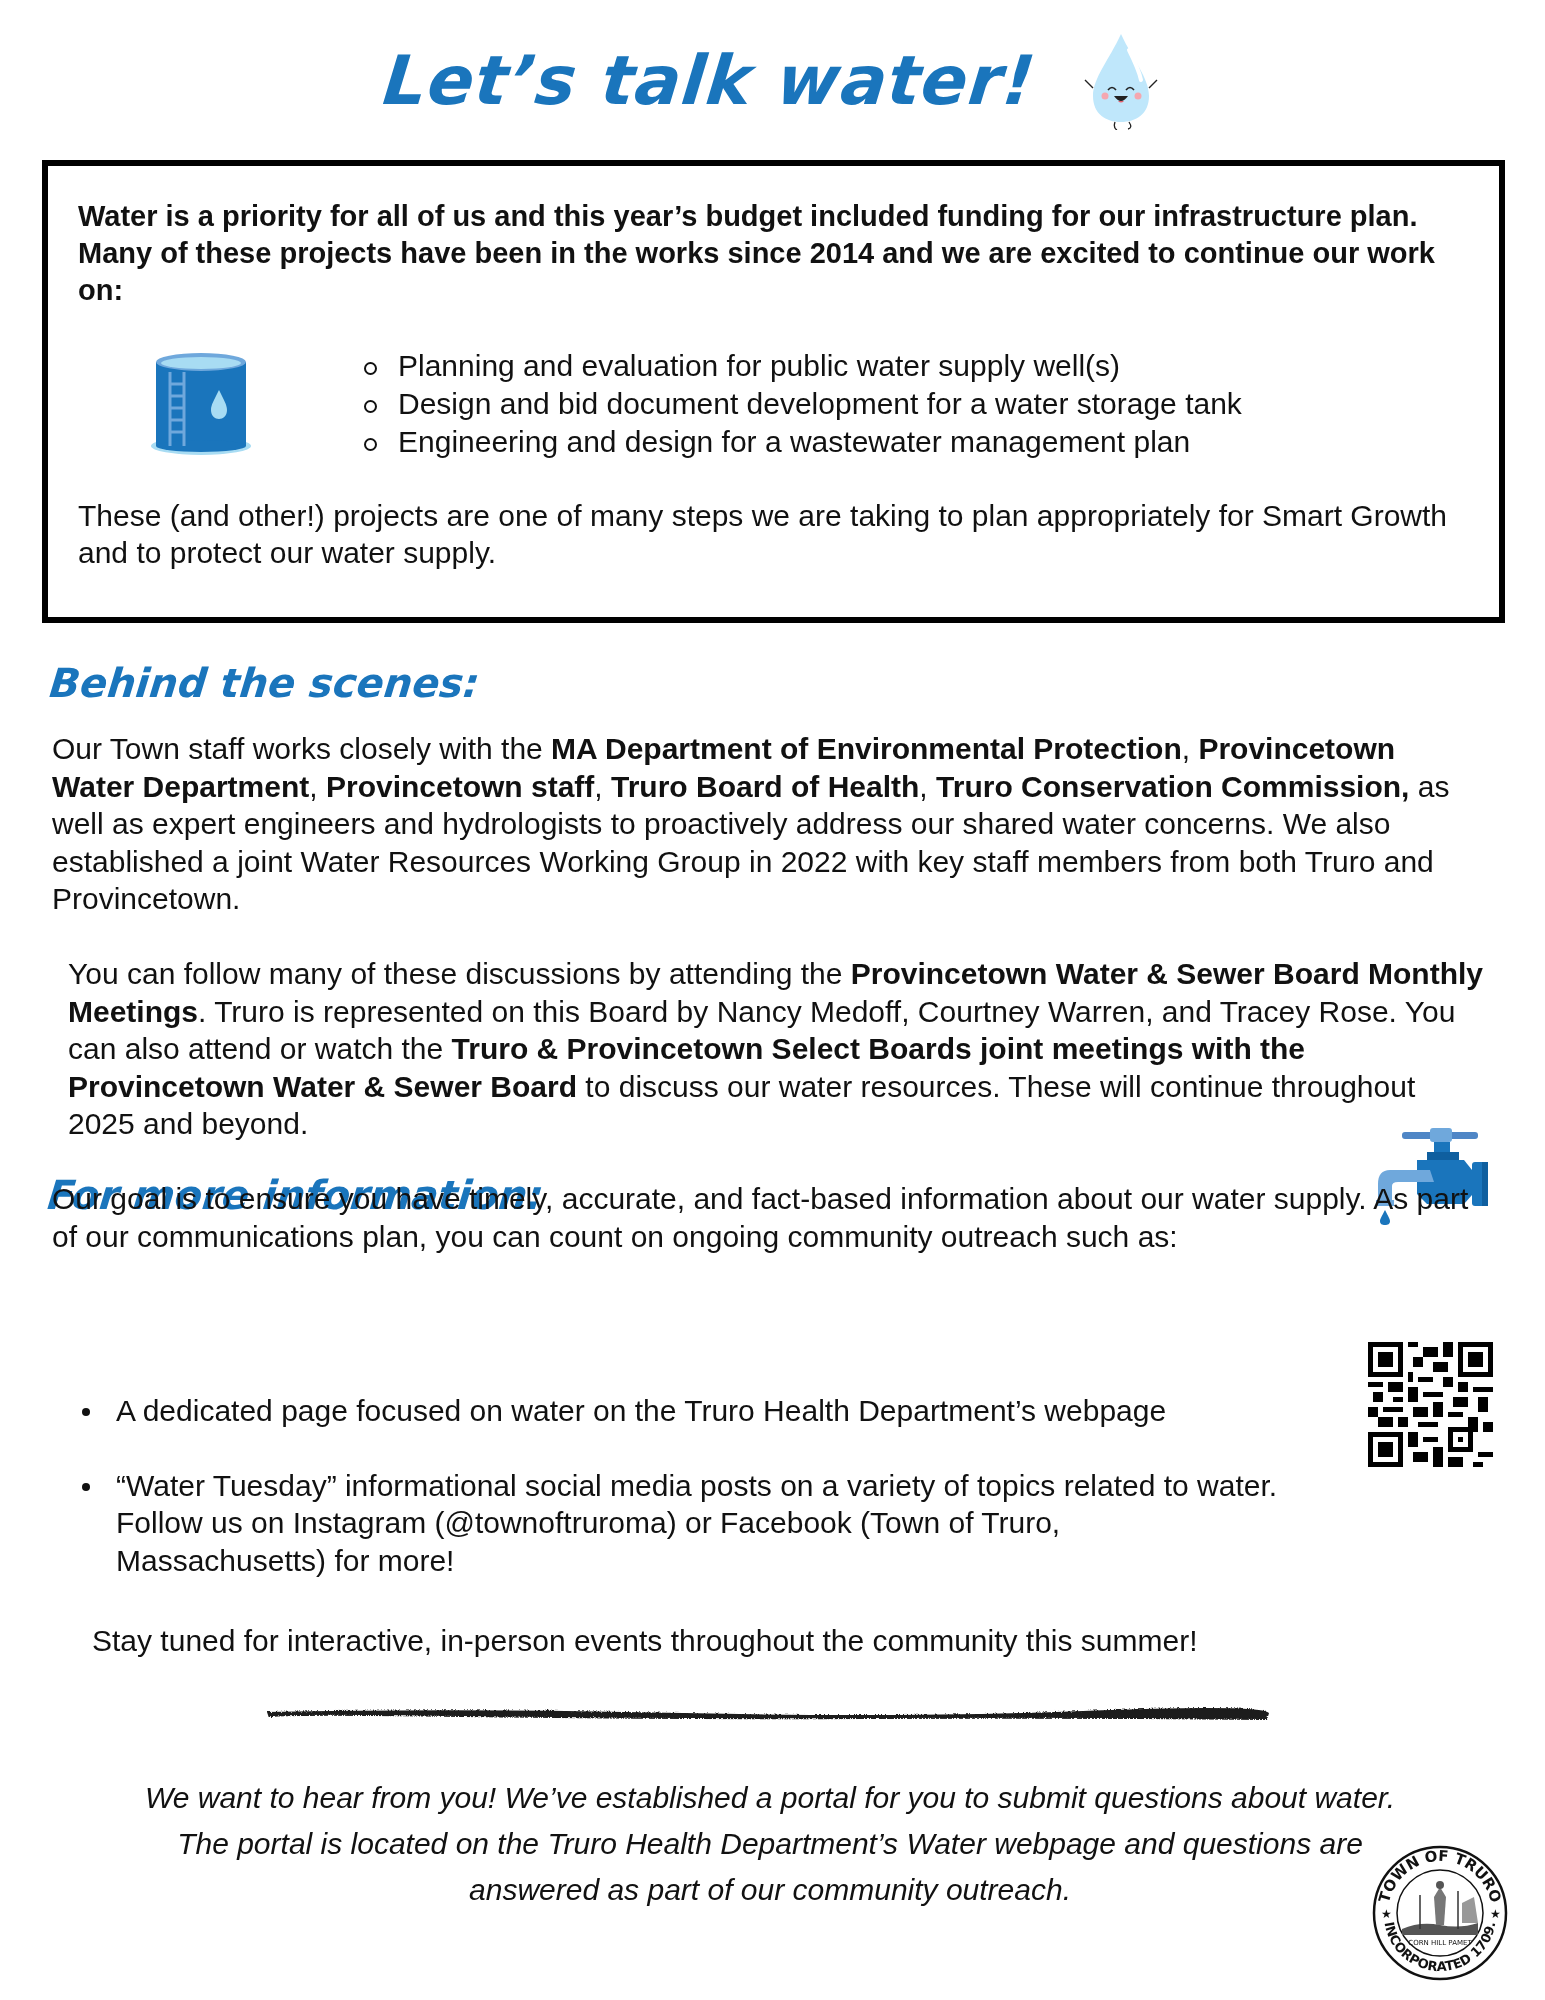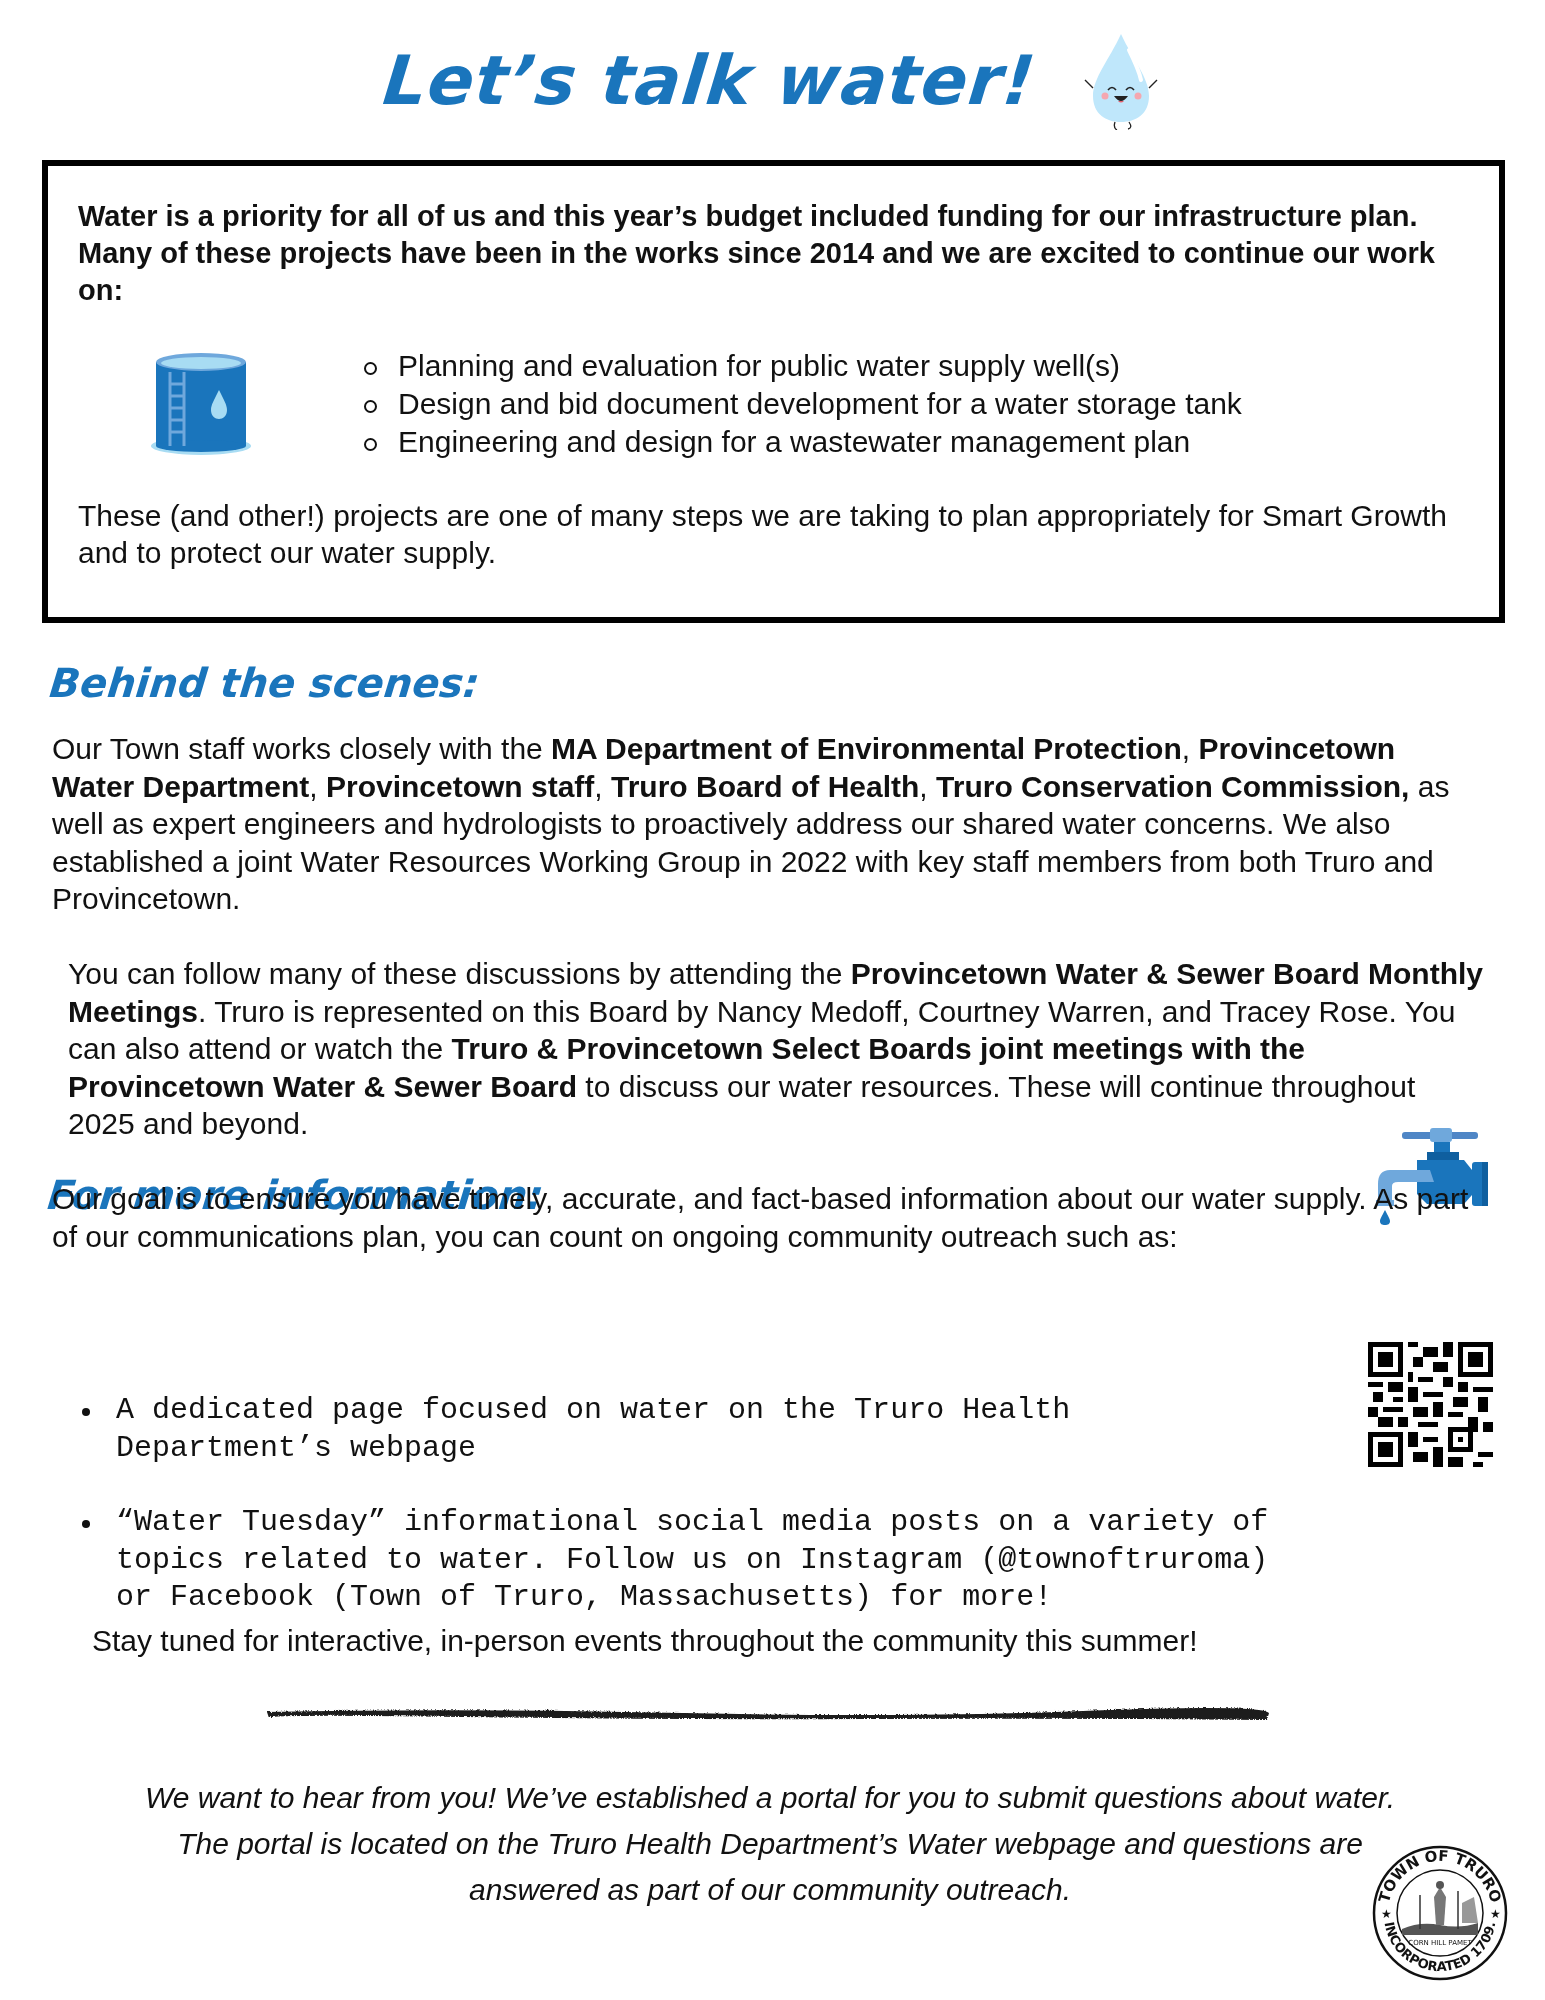--- a/index.html
+++ b/index.html
@@ -23,21 +23,21 @@
   .h-behind { left: 50px; top: 660px; }
   .h-more { left: 48px; top: 1172px; }
   .para { left: 52px; width: 1420px; font-size: 30px; line-height: 37.5px; }
   .para b { font-weight: bold; }
   .p-behind1 { top: 730px; }
   .p-behind2 { top: 955px; margin-left: 16px; }
   .p-more { top: 1180px; width: 1430px; }
   .faucet { left: 1372px; top: 1120px; width: 120px; height: 105px; }
   .qr { left: 1368px; top: 1342px; width: 125px; height: 125px; }
   .out-list { left: 78px; top: 1392px; margin: 0; padding: 0; list-style: none; font-size: 30px; line-height: 37.5px; width: 1200px; }
-  .out-list li { position: relative; padding-left: 38px; margin-bottom: 37px; font-family: Liberation Mono, monospace; }
+  .out-list li { position: relative; padding-left: 38px; margin-bottom: 37px; }
   .out-list li .dot { position: absolute; left: 4px; top: 16px; width: 8px; height: 8px; background: #111; border-radius: 50%; }
   .p-stay { top: 1622px; margin-left: 40px; }
   .brush { left: 262px; top: 1703px; width: 1010px; height: 18px; }
   .closing { left: 120px; top: 1775px; width: 1300px; text-align: center; font-style: italic; font-size: 30px; line-height: 46px; }
   .seal { left: 1370px; top: 1843px; width: 140px; height: 140px; }
 </style>
 </head>
 <body>
 
 <div class="abs title">

